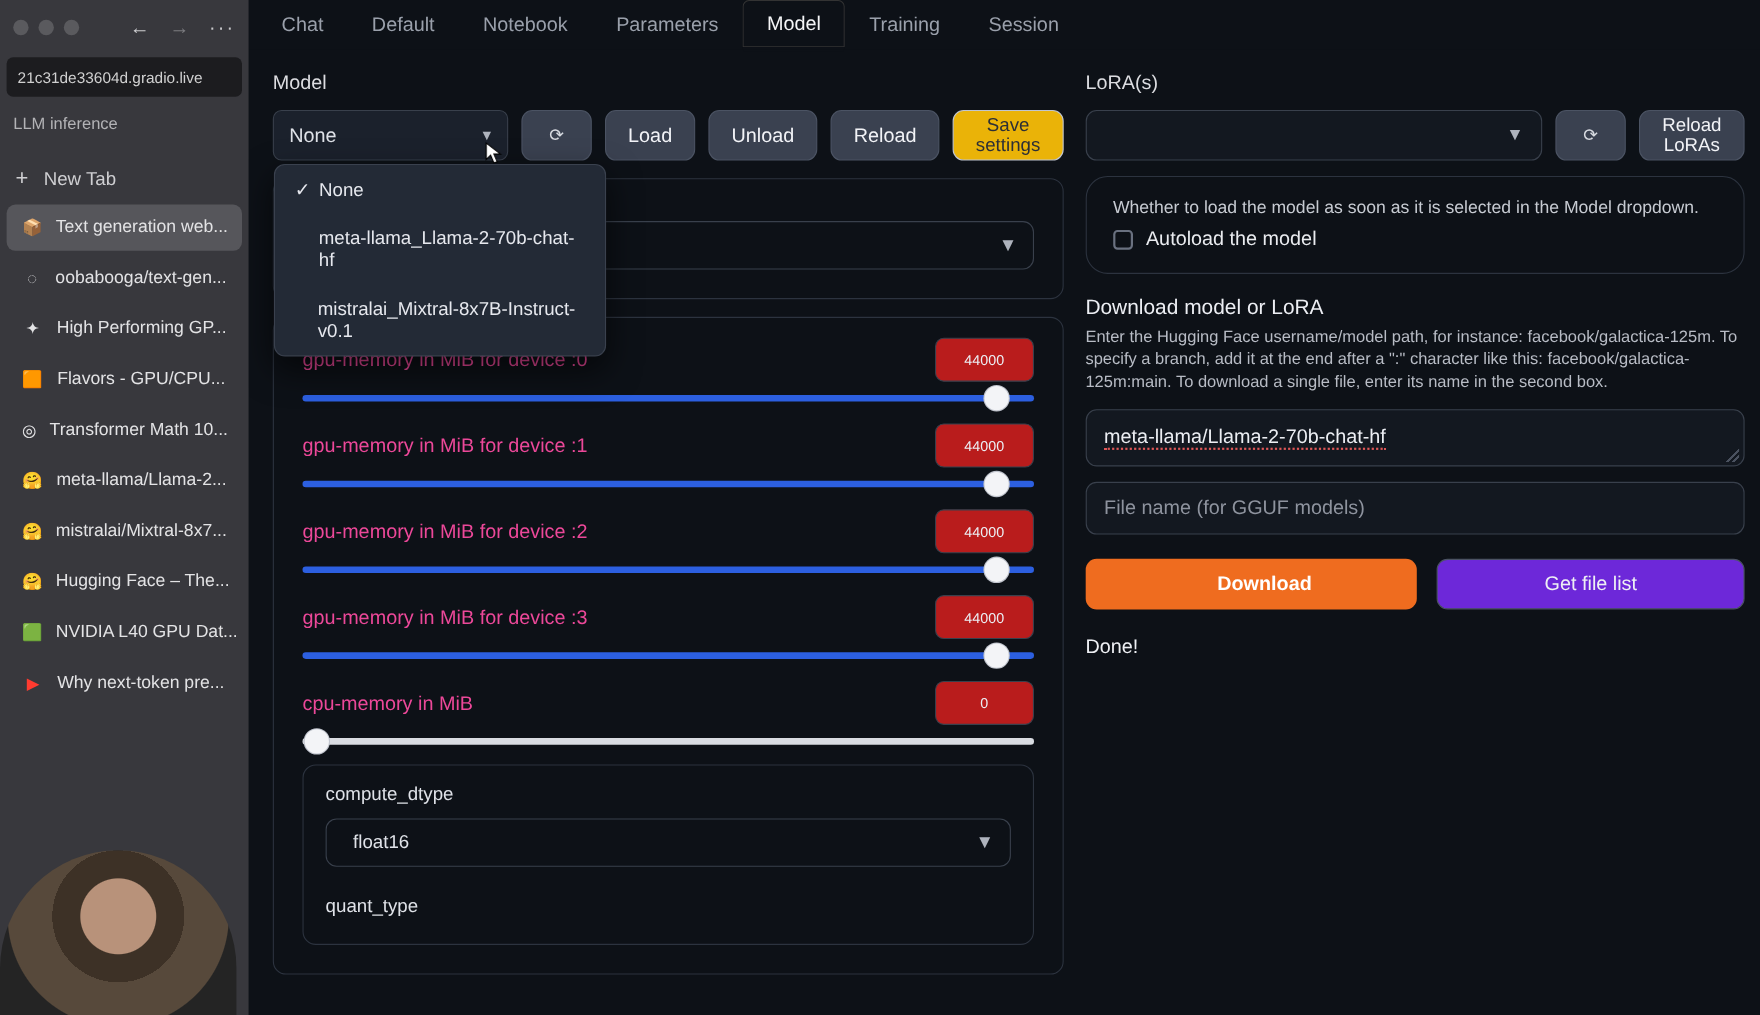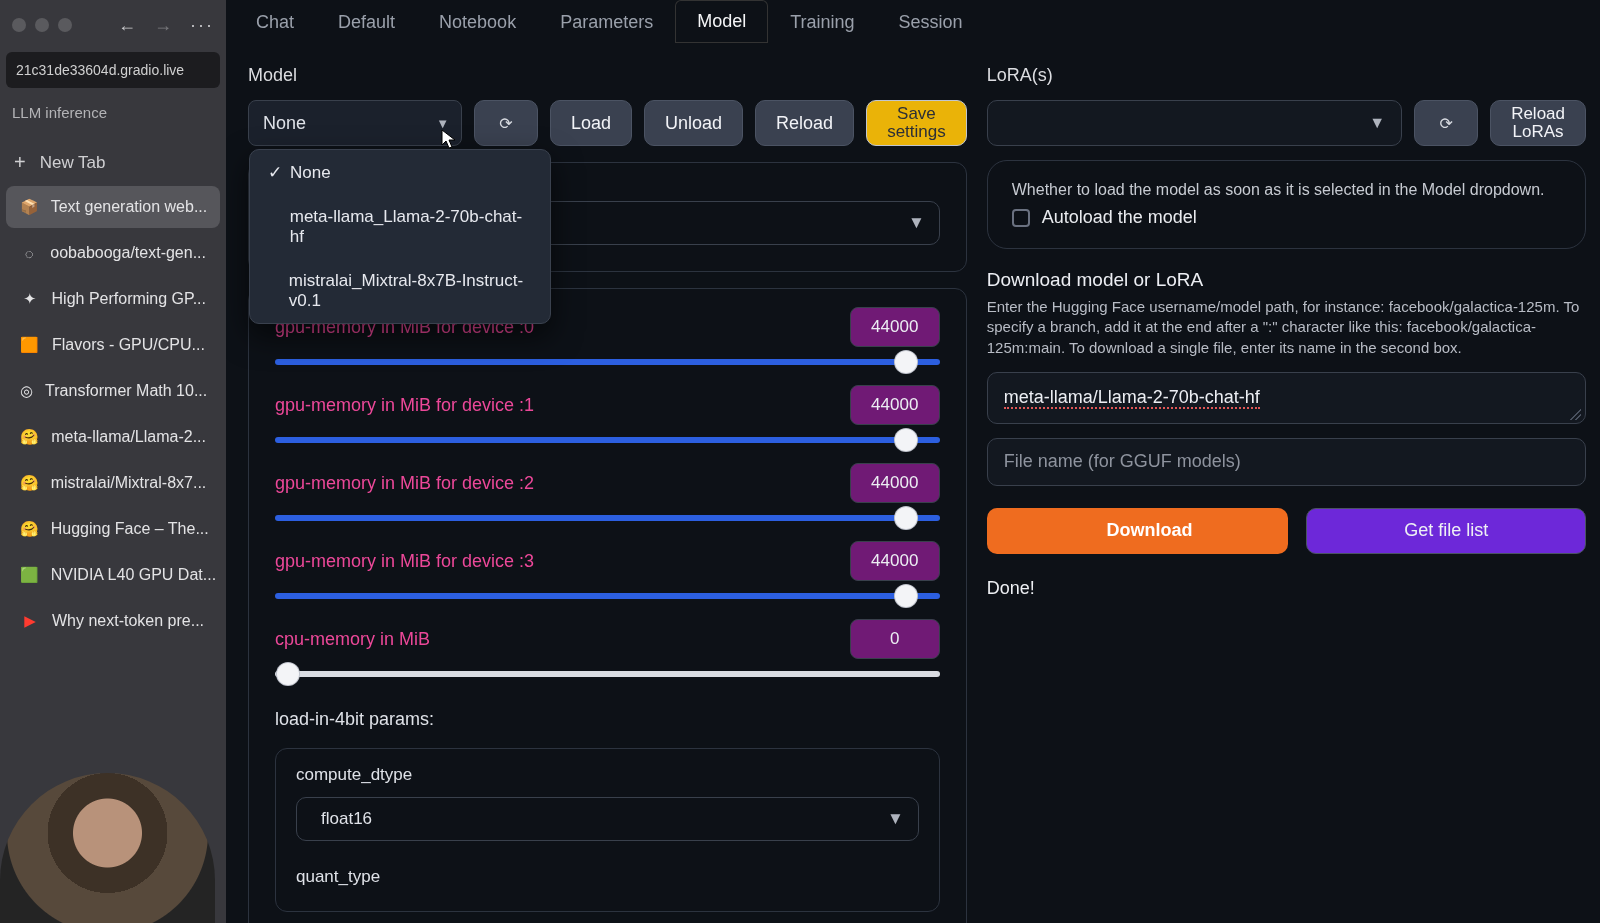--- a/index.html
+++ b/index.html
@@ -116,22 +116,22 @@
     height: 44px; border: 1px solid #39404c; border-radius: 10px; display:flex; align-items:center; padding: 0 16px;
     position: relative; color:#dfe2e8; font-size:17px; margin-top: 38px;
   }
   .loader-dd .caret { position:absolute; right:14px; color:#aeb3bd; }
 
   .slider-block { margin-top: 20px; }
   .slider-head { display:flex; align-items:center; justify-content: space-between; }
   .slider-head .txt { font-size: 18px; color:#ec4899; }
   .val-box {
     width: 90px; height: 40px; border:1px solid #39404c; border-radius: 8px;
-    display:flex; align-items:center; justify-content:center; font-size: 17px; color:#eceef3;
-    background:#701a75;
+    display:flex; align-items:center; justify-content:center; font-size: 13px; color:#eceef3;
+    background:#b91c1c;
   }
   .slider-track {
     margin-top: 12px; height: 6px; border-radius: 4px;
     position: relative;
   }
   .slider-track.blue { background: #2c5fe0; }
   .slider-track.white { background: #d9dce2; }
   .slider-thumb {
     position:absolute; top:50%; transform: translate(-50%,-50%);
     width: 22px; height:22px; border-radius:50%; background:#f3f4f7; box-shadow: 0 0 0 1px #bfc3cc;
@@ -341,21 +341,20 @@
               <div class="slider-head">
                 <span class="txt">cpu-memory in MiB</span>
                 <span class="val-box">0</span>
               </div>
               <div class="slider-track white">
                 <div class="slider-thumb" style="left: 2%;"></div>
               </div>
             </div>
           </div>
 
-        <div class="subhead">load-in-4bit params:</div>
 
         <div class="card" style="margin-top:18px; padding:16px 20px 24px;">
           <div style="font-size:17px;color:#dfe2e8; margin-bottom:12px;">compute_dtype</div>
           <div class="loader-dd" style="margin-top:0;">
             <span style="padding-left:8px;">float16</span>
             <span class="caret">▼</span>
           </div>
           <div style="font-size:17px;color:#dfe2e8; margin-top:26px;">quant_type</div>
         </div>
       </div>

